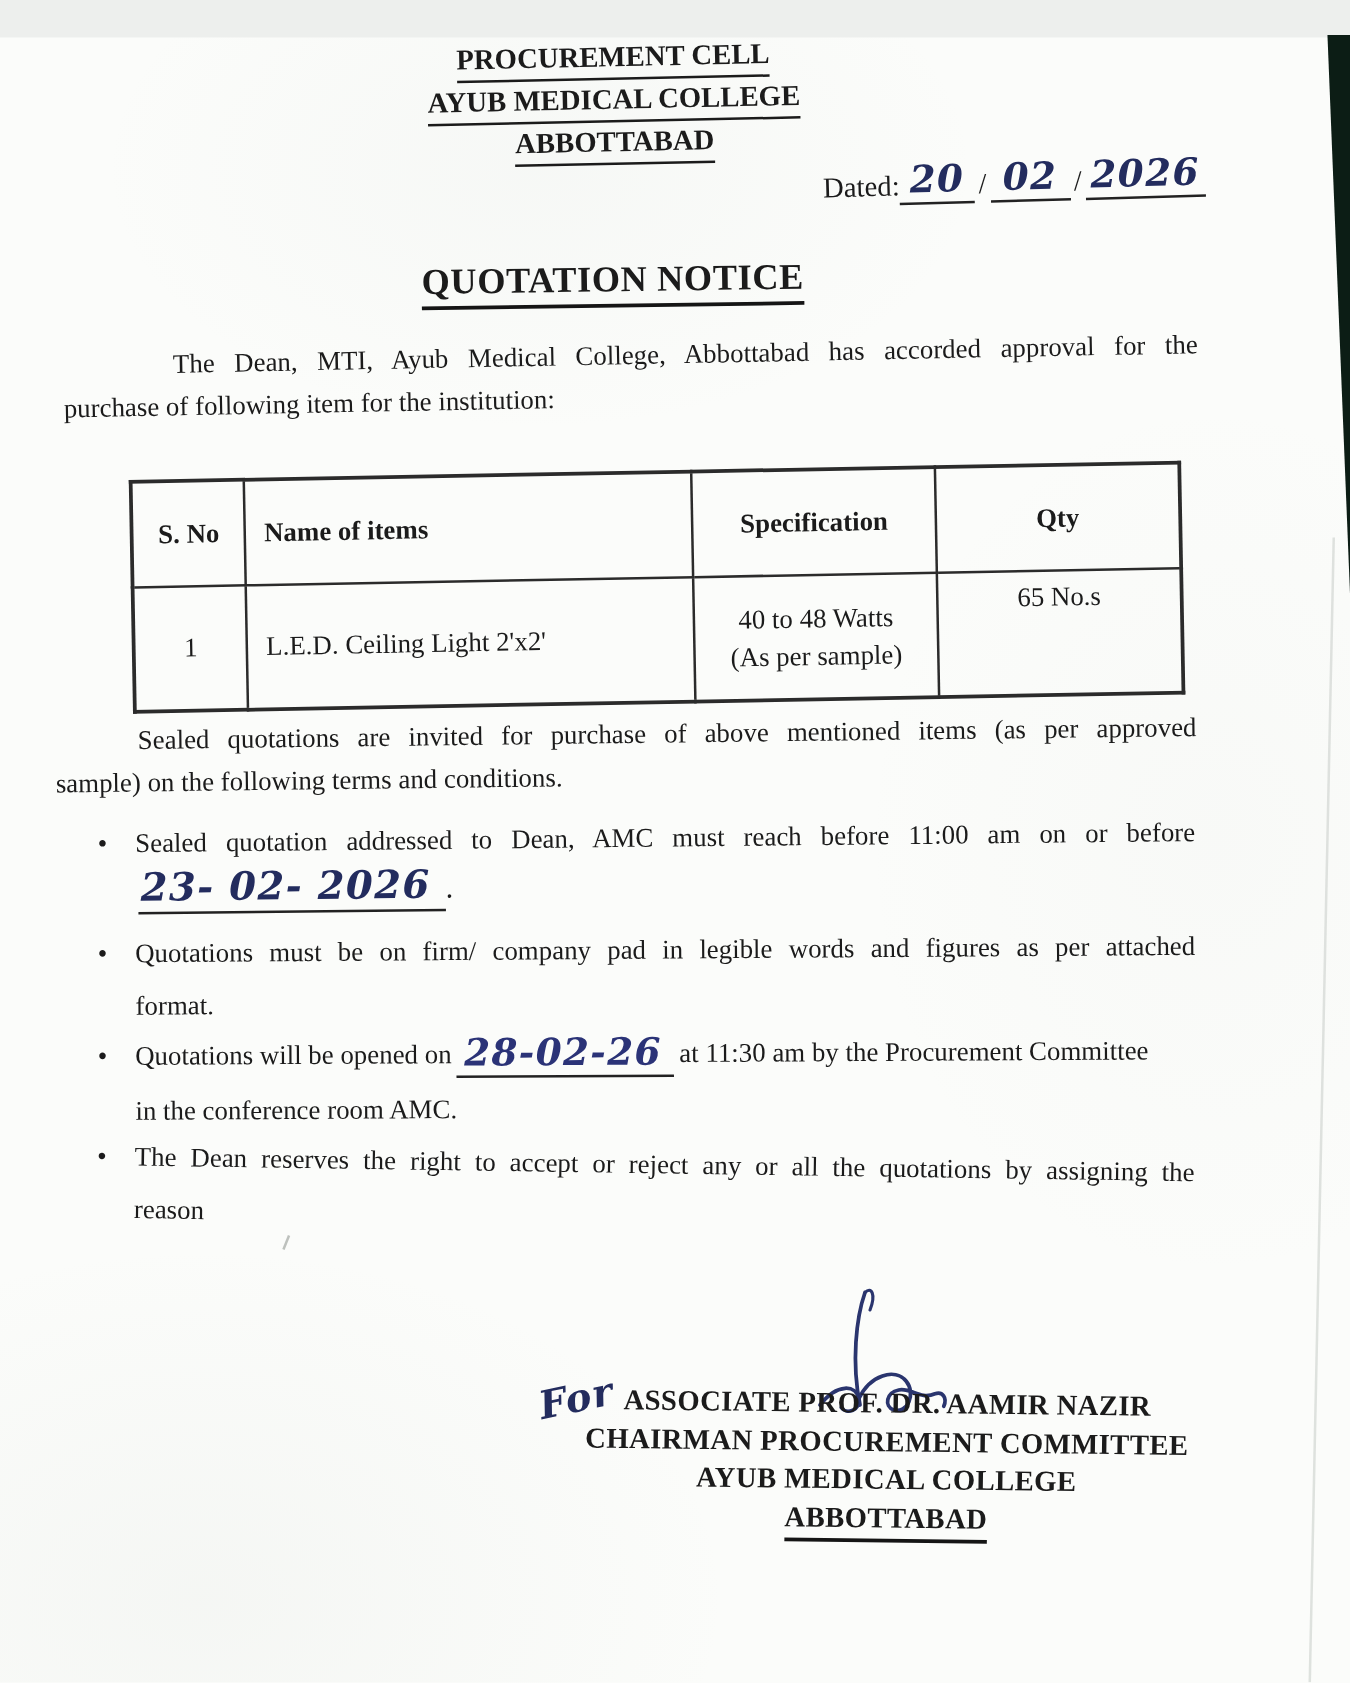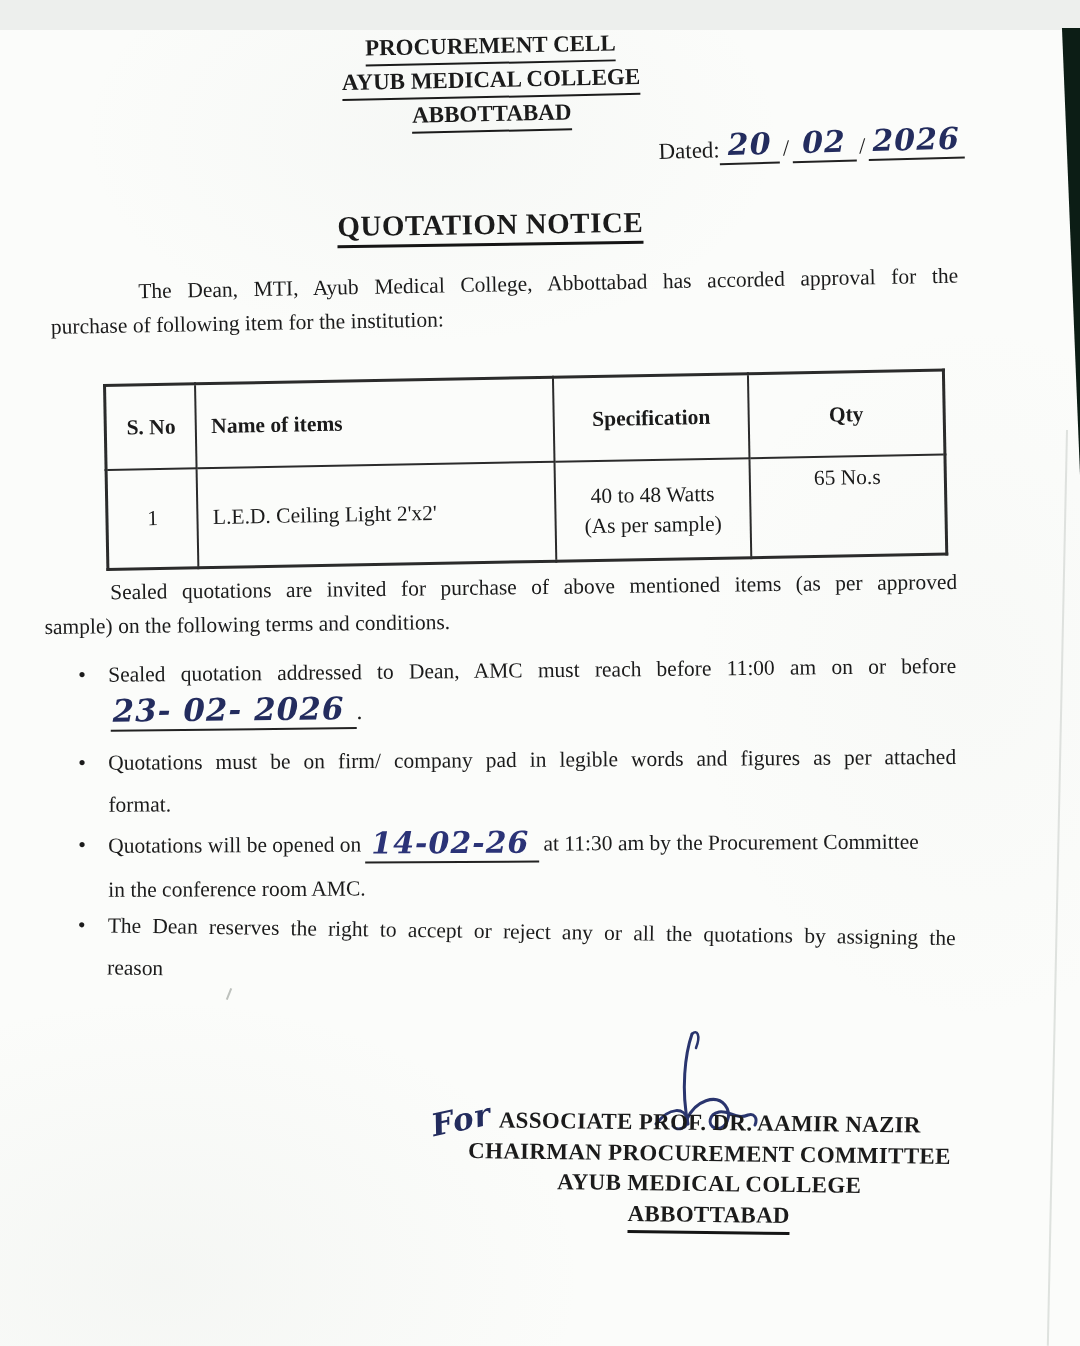--- a/index.html
+++ b/index.html
@@ -199,21 +199,21 @@
     <div class="row">
       <span class="mark">•</span>
       <div class="btext jline">Quotations must be on firm/ company pad in legible words and figures as per attached</div>
     </div>
     <div class="cont">format.</div>
   </div>
 
   <div class="bullet b3">
     <div class="row">
       <span class="mark">•</span>
-      <div class="btext"><span>Quotations will be opened on</span><span class="inline-date"><span class="hw">14-02-26</span></span><span>at 11:30 am by the Procurement Committee</span></div>
+      <div class="btext"><span>Quotations will be opened on</span><span class="inline-date"><span class="hw">28-02-26</span></span><span>at 11:30 am by the Procurement Committee</span></div>
     </div>
     <div class="cont">in the conference room AMC.</div>
   </div>
 
   <div class="bullet b4">
     <div class="row">
       <span class="mark">•</span>
       <div class="btext jline">The Dean reserves the right to accept or reject any or all the quotations by assigning the</div>
     </div>
     <div class="cont">reason</div>

